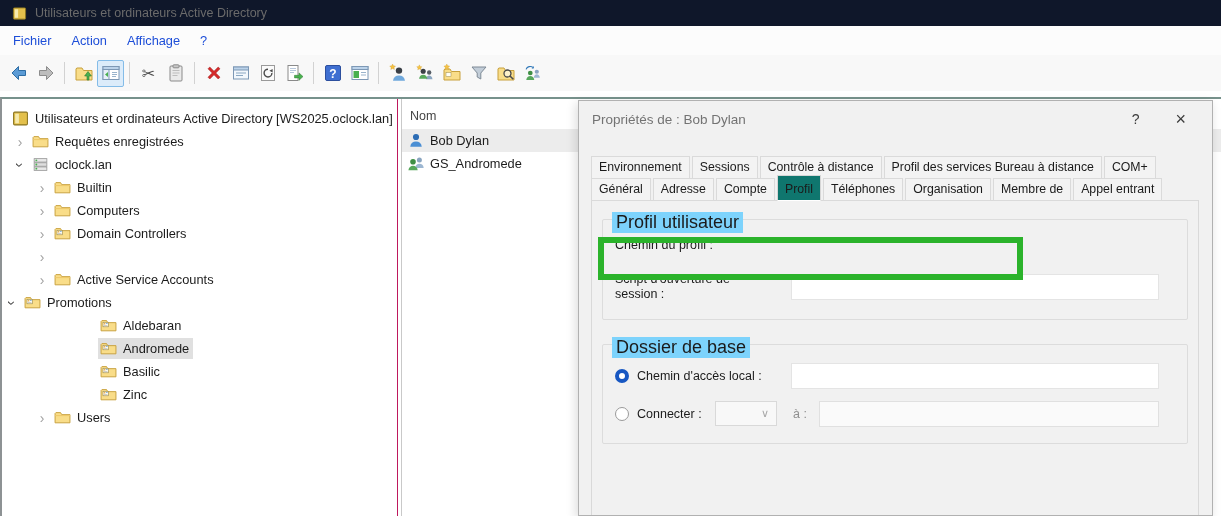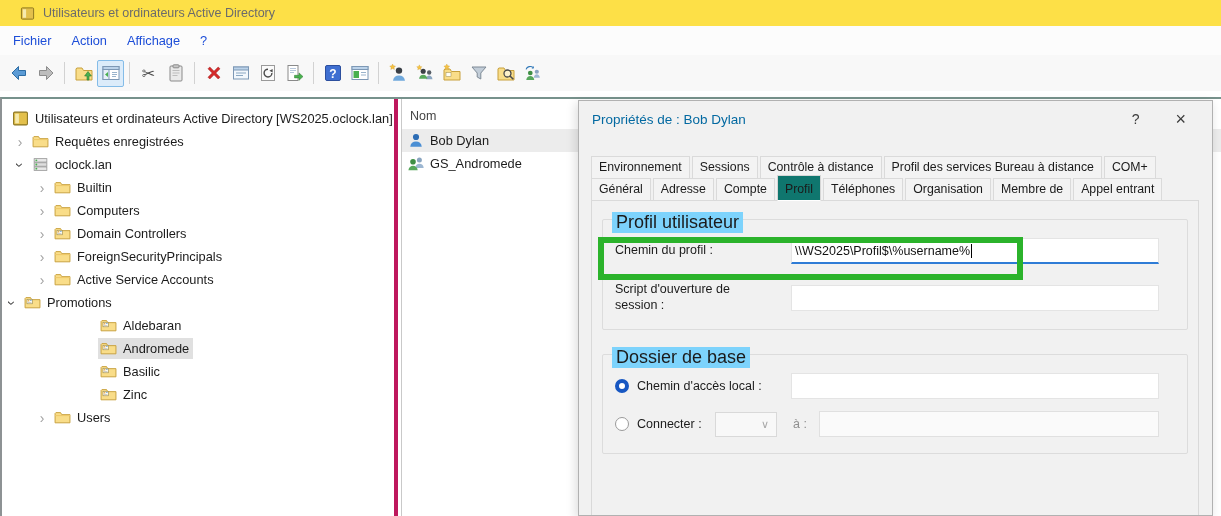--- a/index.html
+++ b/index.html
@@ -2,57 +2,57 @@
 <html><head>
 <meta charset="utf-8">
 <style>
   * { box-sizing: border-box; margin: 0; padding: 0; }
   html,body { background:#fff; }
   .app {
     position: relative; width: 1221px; height: 516px; overflow: hidden;
     font-family: "Liberation Sans", sans-serif; background:#fff; color:#1b1b1b;
   }
   
-  .titlebar { height:26px; background:#fde047; display:flex; align-items:center; padding-left:20px; gap:8px; }
+  .titlebar { height:26px; background:#0f172a; display:flex; align-items:center; padding-left:12px; gap:8px; }
   .titlebar .app-icon svg { width:15px; height:15px; display:block; }
   .titlebar .title { font-size:12.5px; color:#6b6b6b; }
   
   .menubar { height:29px; background:#fcfcfc; display:flex; align-items:center; padding-left:3px; }
   .menu-item { font-size:12.8px; color:#1d4ed8; padding:5px 10px; }
   
   .toolbar { height:36px; background:#f8f8f8; display:flex; align-items:center; padding-left:5px; }
   .tb-btn { width:27px; height:27px; display:flex; align-items:center; justify-content:center; border:1px solid transparent; border-radius:2px; flex:none; }
   .tb-btn svg { width:20px; height:20px; display:block; }
   .tb-btn.hl { background:#dcecfa; border-color:#84bce8; }
   .tb-sep { width:1px; height:22px; background:#d2d2d2; margin:0 5px; flex:none; }
   .glyph-cut { font-size:16px; color:#4a4a4a; }
   
   .content { position:absolute; top:97px; left:0; right:0; bottom:0; display:flex;
     border-top:2px solid #77928c; border-left:2px solid #8d9294; background:#fff; }
-  .tree-panel { width:396px; flex:none; border-right:4px solid #be185d; padding-top:8px; overflow:hidden; }
+  .tree-panel { width:396px; flex:none; border-right:1px solid #be185d; padding-top:8px; overflow:hidden; }
   .splitter { width:4px; flex:none; background:#fff; border-right:1px solid #c9c9c9; }
   .mid-panel { flex:1; padding-top:6px; background:#fff; }
   
   .tree-row { height:23px; display:flex; align-items:center; white-space:nowrap; font-size:12.8px; }
   .chev { width:20px; flex:none; text-align:center; color:#a2a2a2; font-size:14px; line-height:1; }
   .chev.expanded { transform:rotate(90deg); color:#3c3c3c; }
   .chev.none { visibility:hidden; }
   .row-core { display:flex; align-items:center; gap:6px; padding:2px 4px 2px 2px; }
   .row-core .t-icon svg { width:17px; height:17px; display:block; }
   .tree-row.selected .row-core { background:#e0e0e0; }
   
   .mid-header { font-size:12.5px; color:#454545; padding:4px 8px 6px 8px; }
   .mid-row { height:23px; display:flex; align-items:center; gap:5px; padding-left:5px; font-size:12.8px; }
   .mid-row.selected { background:#ececec; }
   .mid-row .l-icon svg { width:18px; height:17px; display:block; }
   
   .dialog { position:absolute; left:578px; top:100px; width:635px; height:416px;
     background:#f1f1f1; border:1px solid #b1b1b1; box-shadow:-2px 3px 10px rgba(0,0,0,.14); overflow:hidden; }
   .dlg-title { height:36px; display:flex; align-items:center; padding:0 20px 0 13px; }
-  .dlg-title .txt-title { font-size:13.5px; color:#0369a1; }
+  .dlg-title .txt-title { font-size:13.5px; color:#737373; }
   .dlg-help { margin-left:auto; font-size:14px; color:#3c3c3c; padding:2px 8px; }
   .dlg-close { margin-left:22px; font-size:18px; color:#3c3c3c; padding:0 6px; line-height:1; }
   .tabs { padding:0 13px 0 12px; margin-top:19px; }
   .tabrow { display:flex; gap:2px; }
   .tab { font-size:12.3px; color:#1b1b1b; background:#f3f3f3; border:1px solid #dadada; padding:3px 7px 4px 7px; white-space:nowrap; }
   .tabrow1 .tab { border-bottom:none; }
   .tabrow2 { position:relative; z-index:2; margin-bottom:-1px; }
   .tabrow2 .tab.active { background:#0f766e; border-color:#d6d6d6; border-bottom:1px solid #fff; margin-top:-3px; padding-top:6px; position:relative; z-index:3; }
   .page { margin:0 13px 0 12px; border:1px solid #d9d9d9; height:330px; padding:18px 10px 0 10px; background:#f1f1f1; }
   .groupbox { position:relative; border:1px solid #dcdcdc; border-radius:2px; padding:18px 28px 16px 12px; }
@@ -304,29 +304,20 @@
                 <rect x="3.6" y="5.8" width="1.4" height="1.2" fill="#e8a33d"></rect>
                 <rect x="5.6" y="5.8" width="1.6" height=".8" fill="#7aa7d6"></rect>
                 <rect x="3.6" y="7.5" width="3.4" height=".7" fill="#b9b9b9"></rect>
               </svg>
             </span>
             <span>Domain Controllers</span>
           </span>
         </div>
         <div class="tree-row" style="padding-left: 30px;">
           <span class="chev ">›</span>
-          <span class="row-core">
-            <span class="t-icon">
-              <svg viewBox="0 0 16 16">
-                <path d="M1 4.2V13h14V5.3H7.3L6.2 3.4H1.8z" fill="#f9dd89" stroke="#c7a03c" stroke-width=".9"></path>
-                <path d="M1 6.2h14" stroke="#eec86a"></path>
-              </svg>
-            </span>
-            <span>ForeignSecurityPrincipals</span>
-          </span>
         </div>
         <div class="tree-row" style="padding-left: 30px;">
           <span class="chev ">›</span>
           <span class="row-core">
             <span class="t-icon">
               <svg viewBox="0 0 16 16">
                 <path d="M1 4.2V13h14V5.3H7.3L6.2 3.4H1.8z" fill="#f9dd89" stroke="#c7a03c" stroke-width=".9"></path>
                 <path d="M1 6.2h14" stroke="#eec86a"></path>
               </svg>
             </span>
@@ -474,24 +465,20 @@
           <span class="tab">Membre de</span>
           <span class="tab">Appel entrant</span>
         </div>
     </div>
 
     <div class="page">
       <div class="groupbox">
         <span class="gb-title">Profil utilisateur</span>
         <div class="frow">
           <span class="flabel">Chemin du profil :</span>
-          <div class="txt focused">
-            <span>\\WS2025\Profil$\%username%</span>
-            <span class="caret"></span>
-          </div>
         </div>
         <div class="frow">
           <span class="flabel">Script d'ouverture de session :</span>
           <div class="txt">
             <span></span>
           </div>
         </div>
       </div>
 
       <div class="groupbox gb2">

